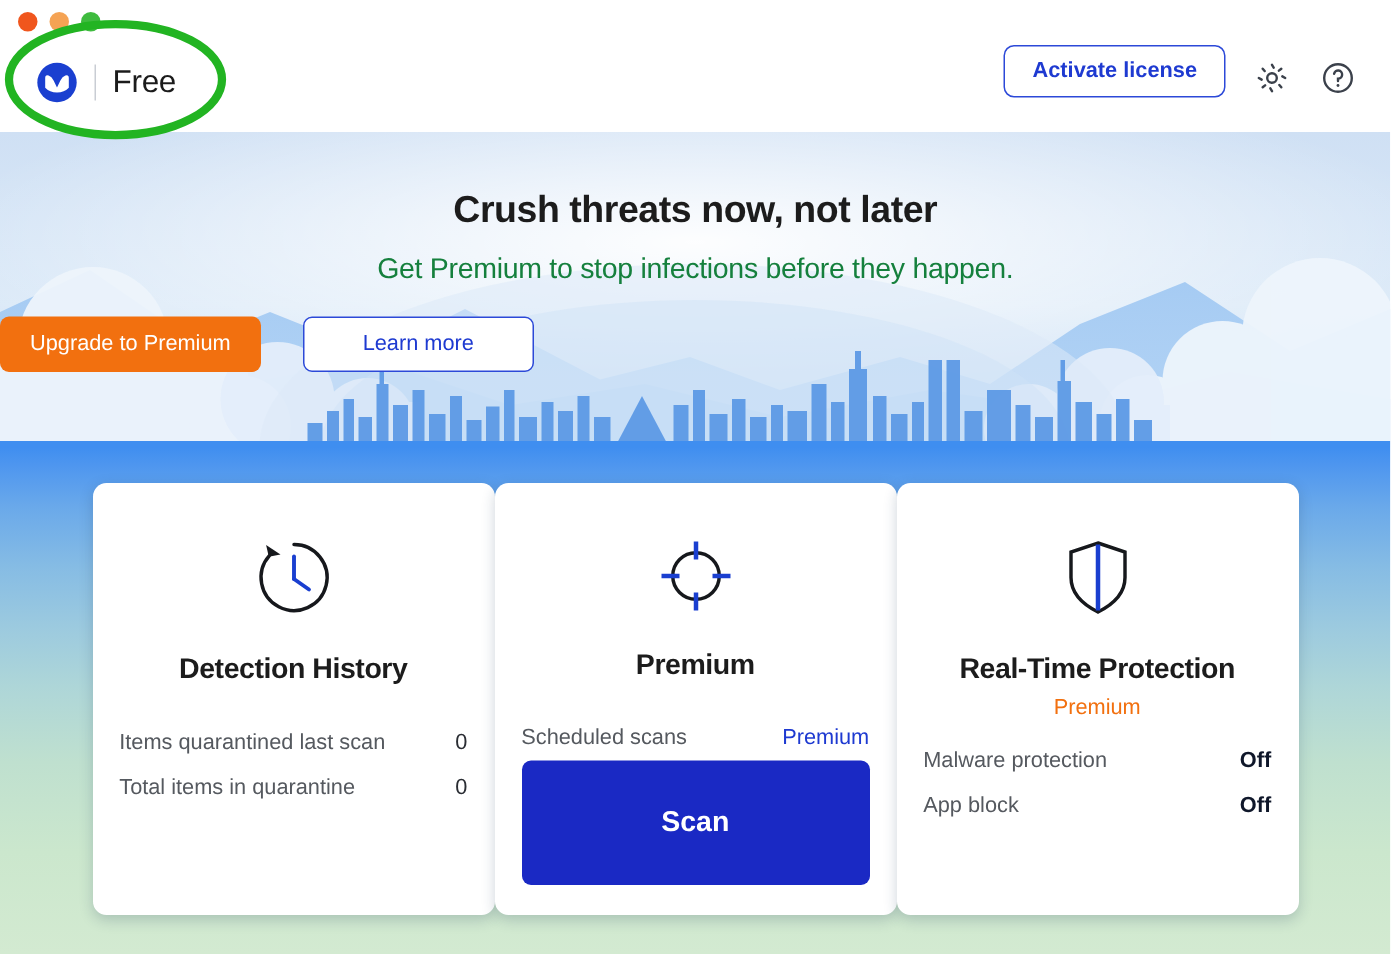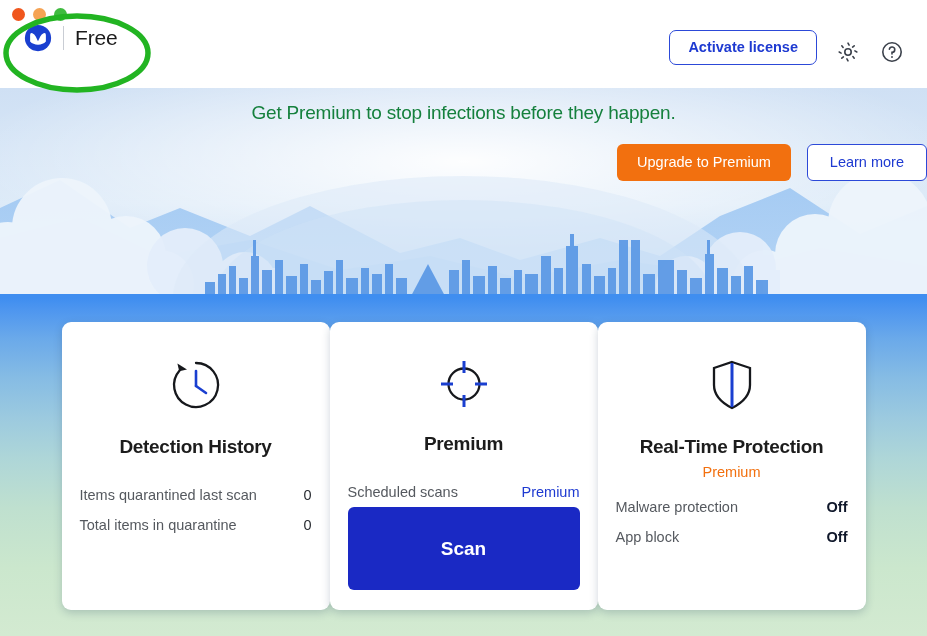--- a/index.html
+++ b/index.html
@@ -40,21 +40,21 @@
     width: 13px; height: 13px;
     border-radius: 50%;
     display: block;
   }
   .dot-close  { background: #f0561d; }
   .dot-min    { background: #f5a354; }
   .dot-max    { background: #3fbb3f; }
 
   .brand {
     position: absolute;
-    left: 24px; top: 24px;
+    left: 24px; top: 41px;
     display: flex;
     align-items: center;
     gap: 11px;
   }
   .brand-logo { width: 28px; height: 28px; display: block; }
   .brand-sep {
     width: 1px; height: 24px;
     background: #c9cdd4;
     display: block;
   }
@@ -121,40 +121,40 @@
   .hero-sub {
     margin: 0;
     padding-top: 14px;
     font-size: 19px;
     color: #15803d;
     letter-spacing: -0.2px;
   }
   .hero-actions {
     margin-top: 20px;
     display: flex;
-    justify-content: flex-end;
-    gap: 16px;
+    justify-content: flex-start;
+    gap: 28px;
   }
   .btn-upgrade {
     background: #f2700f;
     color: #ffffff;
     border: none;
     border-radius: 6px;
     font-size: 14.5px;
     padding: 11px 20px;
     line-height: 1;
     cursor: pointer;
   }
   .btn-learn {
     background: #ffffff;
     color: #1e3ad1;
     border: 1.5px solid #2c49d8;
     border-radius: 6px;
     font-size: 14.5px;
-    padding: 10px 22px;
+    padding: 10px 39px;
     line-height: 1;
     cursor: pointer;
   }
 
   
   .lower {
     position: absolute;
     left: 0; top: 298px;
     width: 927px;
     height: 338px;
@@ -400,20 +400,21 @@
         <rect x="707" y="152" width="3" height="16"></rect>
         <rect x="717" y="180" width="11" height="30"></rect>
         <rect x="731" y="188" width="10" height="22"></rect>
         <rect x="744" y="178" width="9" height="32"></rect>
         <rect x="756" y="192" width="12" height="18"></rect>
       </g>
       <rect x="0" y="206" width="927" height="4" fill="#3f8ef0"></rect>
     </svg>
 
     <div class="hero-content">
+      <h1 class="hero-title">Crush threats now, not later</h1>
       <p class="hero-sub">Get Premium to stop infections before they happen.</p>
       <div class="hero-actions">
         <button class="btn-upgrade">Upgrade to Premium</button>
         <button class="btn-learn">Learn more</button>
       </div>
     </div>
   </div>
 
   <div class="lower"></div>
 

